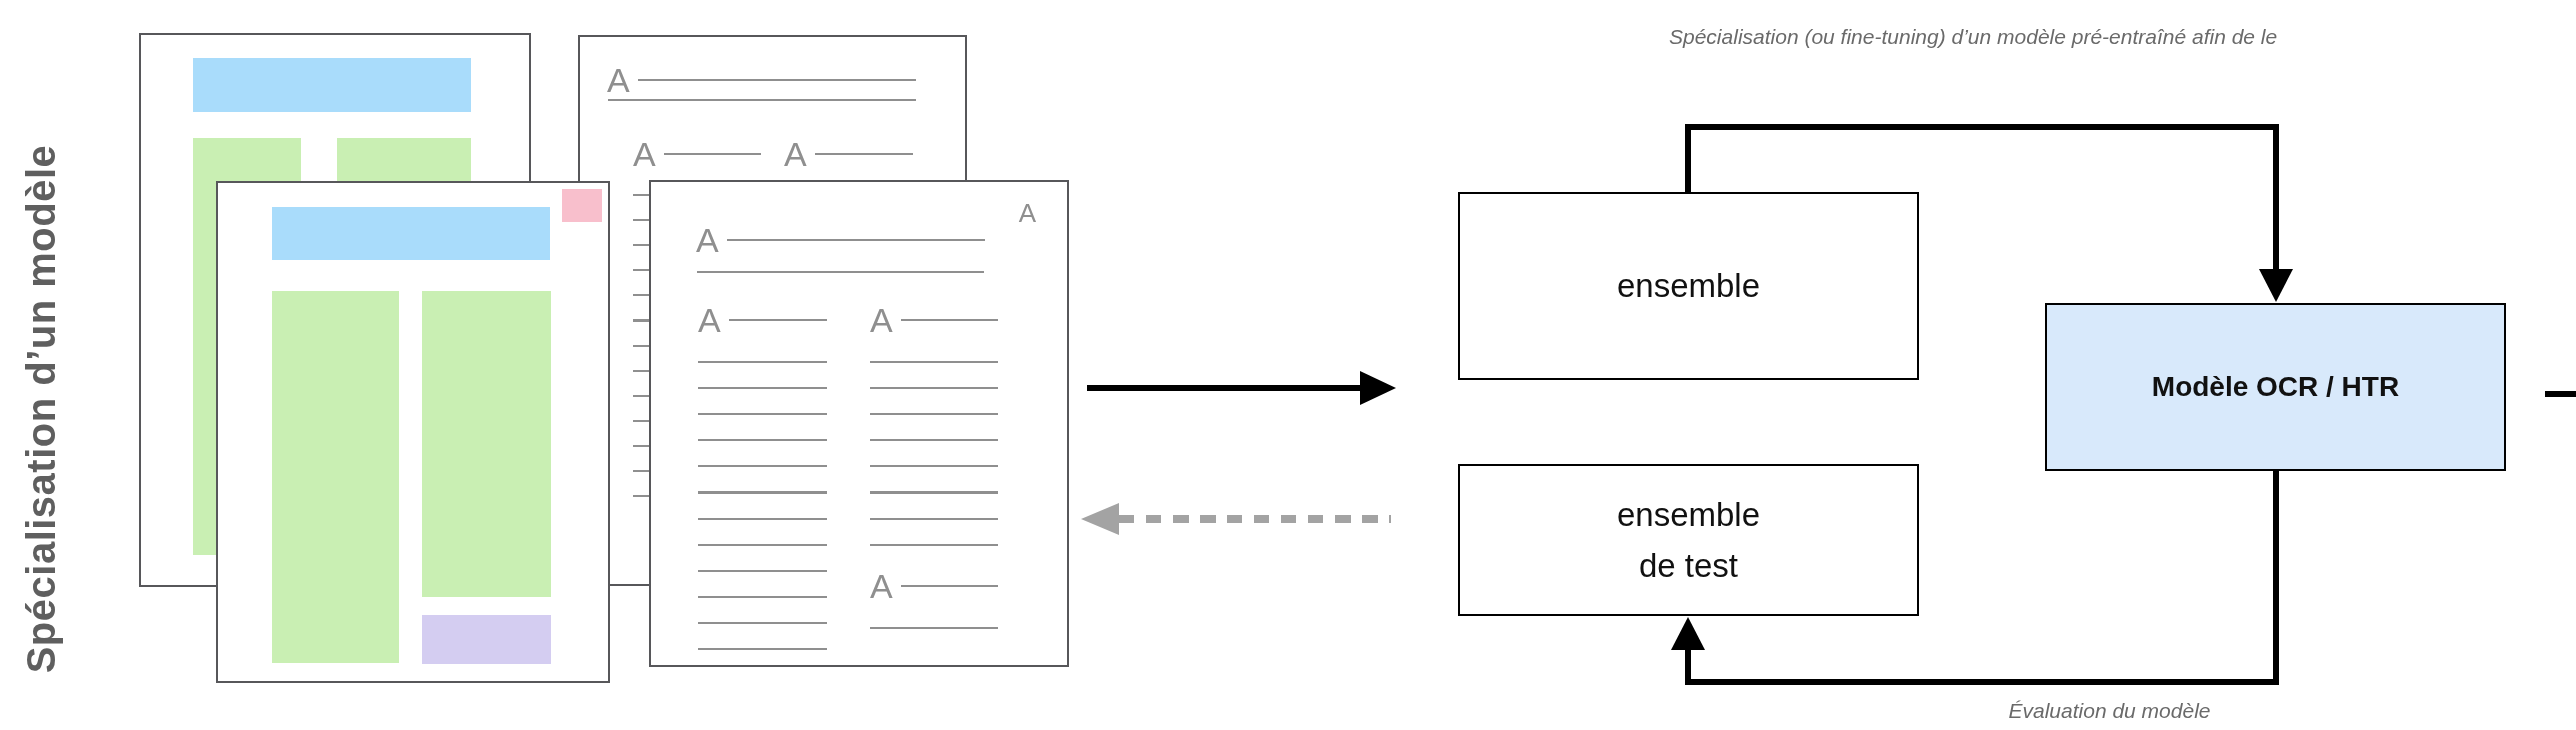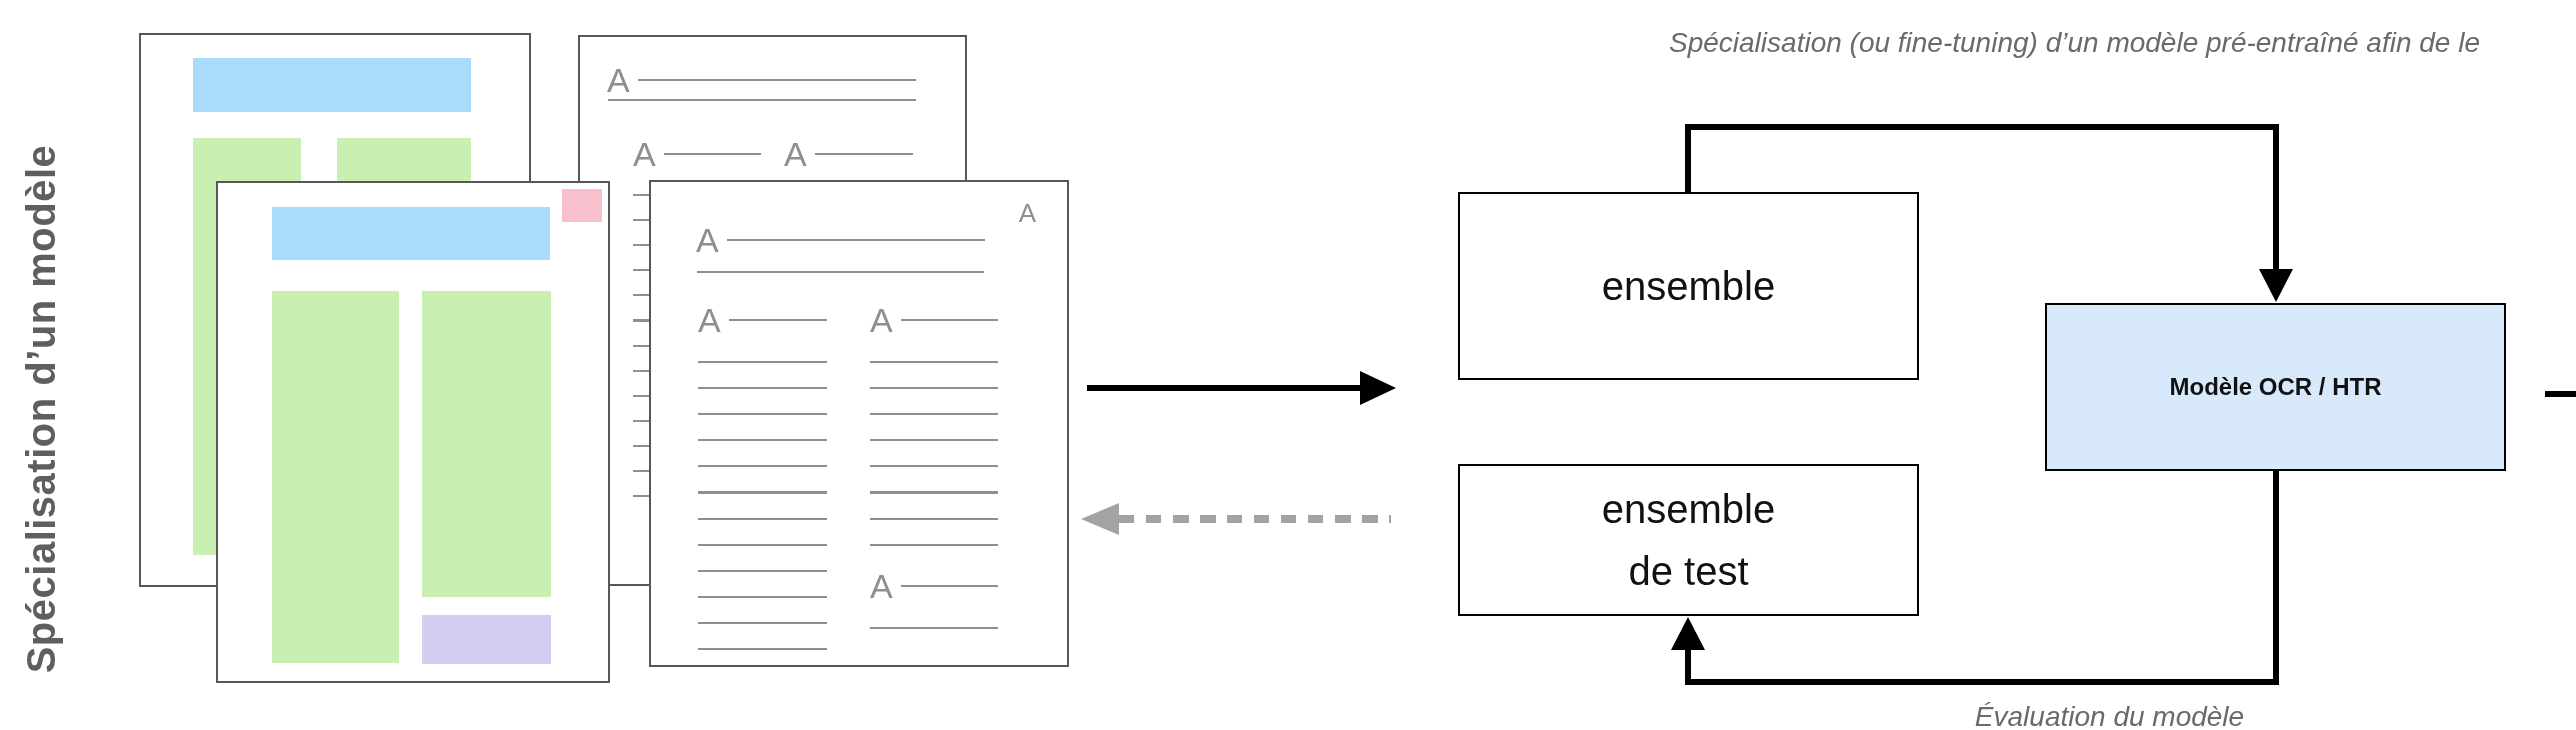--- a/index.html
+++ b/index.html
@@ -19,36 +19,36 @@
   .doc-rule{position:absolute;height:2.1px;background:#8f8f8f;}
   .doc-col{position:absolute;}
   .colhead{display:flex;align-items:center;gap:8.2px;}
   .colhead.gap{margin-top:23px;}
   .lines .line{height:2.1px;background:#8f8f8f;margin-top:24px;}
   .lines.tight .line{margin-top:23px;}
   
   .fbox{
     position:absolute;box-sizing:border-box;border:2.6px solid #000;background:#fff;
     display:flex;flex-direction:column;align-items:center;justify-content:center;
-    text-align:center;color:#111;font-size:40px;line-height:1.55;
-  }
-  .fbox.model{font-weight:700;font-size:24px;}
+    text-align:center;color:#111;font-size:33px;line-height:1.55;
+  }
+  .fbox.model{font-weight:700;font-size:28px;}
   
   .seg{position:absolute;background:#000;}
   .tri{position:absolute;width:0;height:0;}
   .tri.right{border-top:17.5px solid transparent;border-bottom:17.5px solid transparent;border-left:36px solid #000;}
   .tri.down {border-left:17.5px solid transparent;border-right:17.5px solid transparent;border-top:33px solid #000;}
   .tri.up   {border-left:17.5px solid transparent;border-right:17.5px solid transparent;border-bottom:33px solid #000;}
   .tri.left-gray{border-top:16px solid transparent;border-bottom:16px solid transparent;border-right:38px solid #a3a3a3;}
   .dash-shaft{
     position:absolute;height:7.7px;
     background:repeating-linear-gradient(90deg,#a3a3a3 0 15.5px,transparent 15.5px 27px);
   }
   
-  .annot{position:absolute;font-style:italic;color:#6a6a6a;font-size:28px;line-height:1.62;}
+  .annot{position:absolute;font-style:italic;color:#6a6a6a;font-size:21px;line-height:1.62;}
   .annot.center{text-align:center;}
   .side-label{
     position:absolute;left:41px;top:409px;white-space:nowrap;
     transform:translate(-50%,-50%) rotate(-90deg);
     font-size:40px;font-weight:700;color:#5f5f5f;letter-spacing:0.5px;
   }
 </style>
 </head>
 <body>
 

